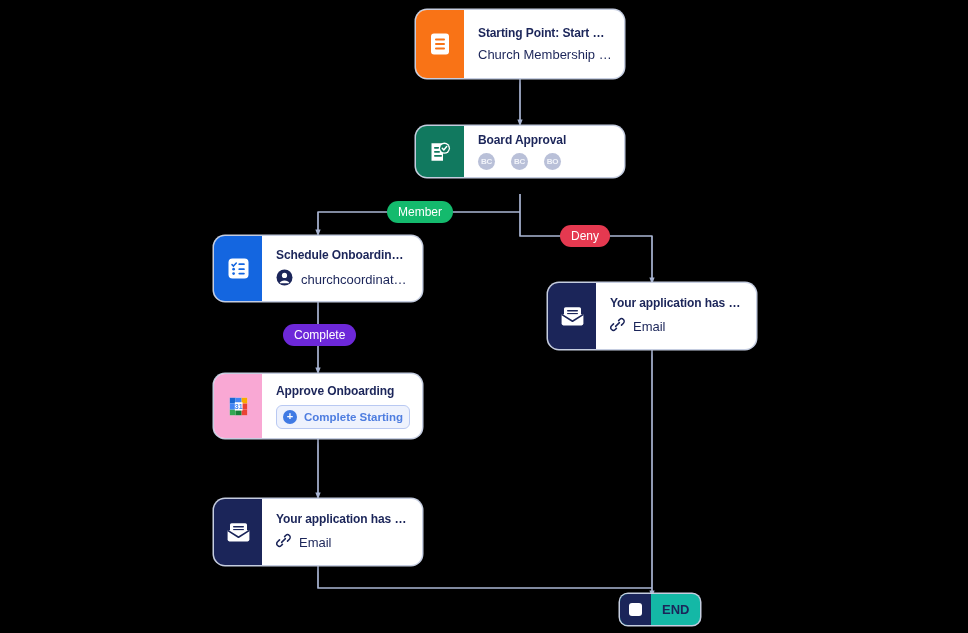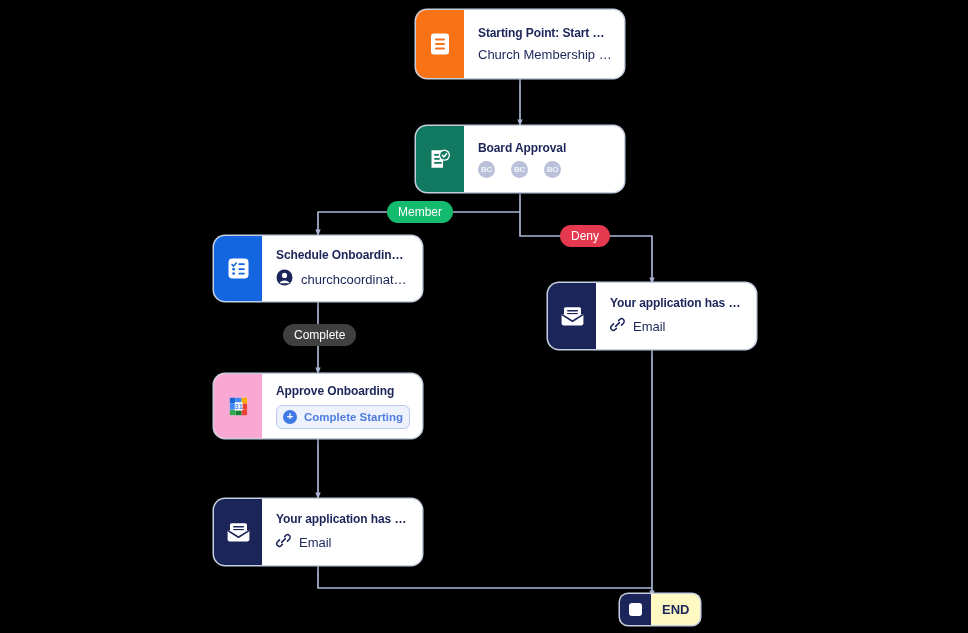--- a/index.html
+++ b/index.html
@@ -142,29 +142,29 @@
     display: flex;
     align-items: center;
     justify-content: center;
     padding: 0 11px;
     font-size: 12px;
     color: #ffffff;
     white-space: nowrap;
   }
   .pill-approve  { background: #14ba6d; }
   .pill-deny     { background: #e53950; }
-  .pill-complete { background: #404040; }
+  .pill-complete { background: #6d28d9; }
 
   
   .end-node {
     position: absolute;
     display: flex;
     align-items: stretch;
     height: 31px;
-    background: #fef9c3;
+    background: #14b8a6;
     border-radius: 8px;
     box-shadow: 0 0 0 1.5px #c5cde0, 0 2px 5px rgba(0,0,0,0.35);
     overflow: hidden;
   }
   .end-sq {
     width: 31px; flex: 0 0 31px;
     background: #1b2559;
     display: flex; align-items: center; justify-content: center;
   }
   .end-sq i {
@@ -224,21 +224,21 @@
         <rect x="6" y="11" width="10" height="1.9" rx="0.95" fill="#f97316"></rect>
         <rect x="6" y="15.5" width="10" height="1.9" rx="0.95" fill="#f97316"></rect>
       </svg>
     </div>
     <div class="node-body">
       <div class="node-title">Starting Point: Start Point</div>
       <div class="node-sub">Church Membership Form</div>
     </div>
   </div>
 
-  <div class="node" style="left:416px; top:126px; width:208px; height:66px;">
+  <div class="node" style="left:416px; top:126px; width:208px; height:51px;">
     <div class="node-icon ic-green">
       <svg width="24" height="24" viewBox="0 0 24 24" aria-hidden="true">
         <path d="M3.5 3.2 h11.5 v17.6 h-11.5 z" fill="#ffffff"></path>
         <rect x="6" y="7" width="6" height="1.7" rx="0.85" fill="#11795f"></rect>
         <rect x="6" y="11" width="6" height="1.7" rx="0.85" fill="#11795f"></rect>
         <rect x="6" y="15" width="8" height="1.7" rx="0.85" fill="#11795f"></rect>
         <circle cx="16.4" cy="8.2" r="5.6" fill="#ffffff"></circle>
         <circle cx="16.4" cy="8.2" r="4.3" fill="#11795f"></circle>
         <path d="M14.3 8.3 l1.5 1.6 l2.9 -3.3" stroke="#ffffff" stroke-width="1.5" fill="none" stroke-linecap="round" stroke-linejoin="round"></path>
       </svg>

